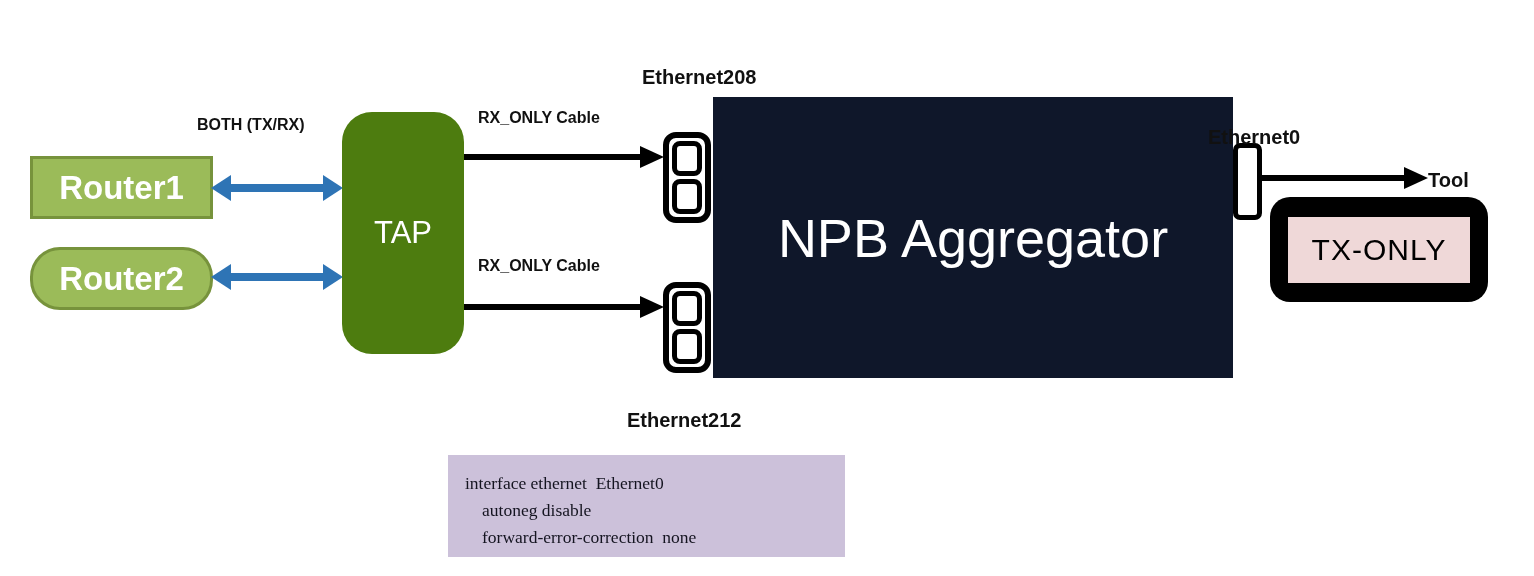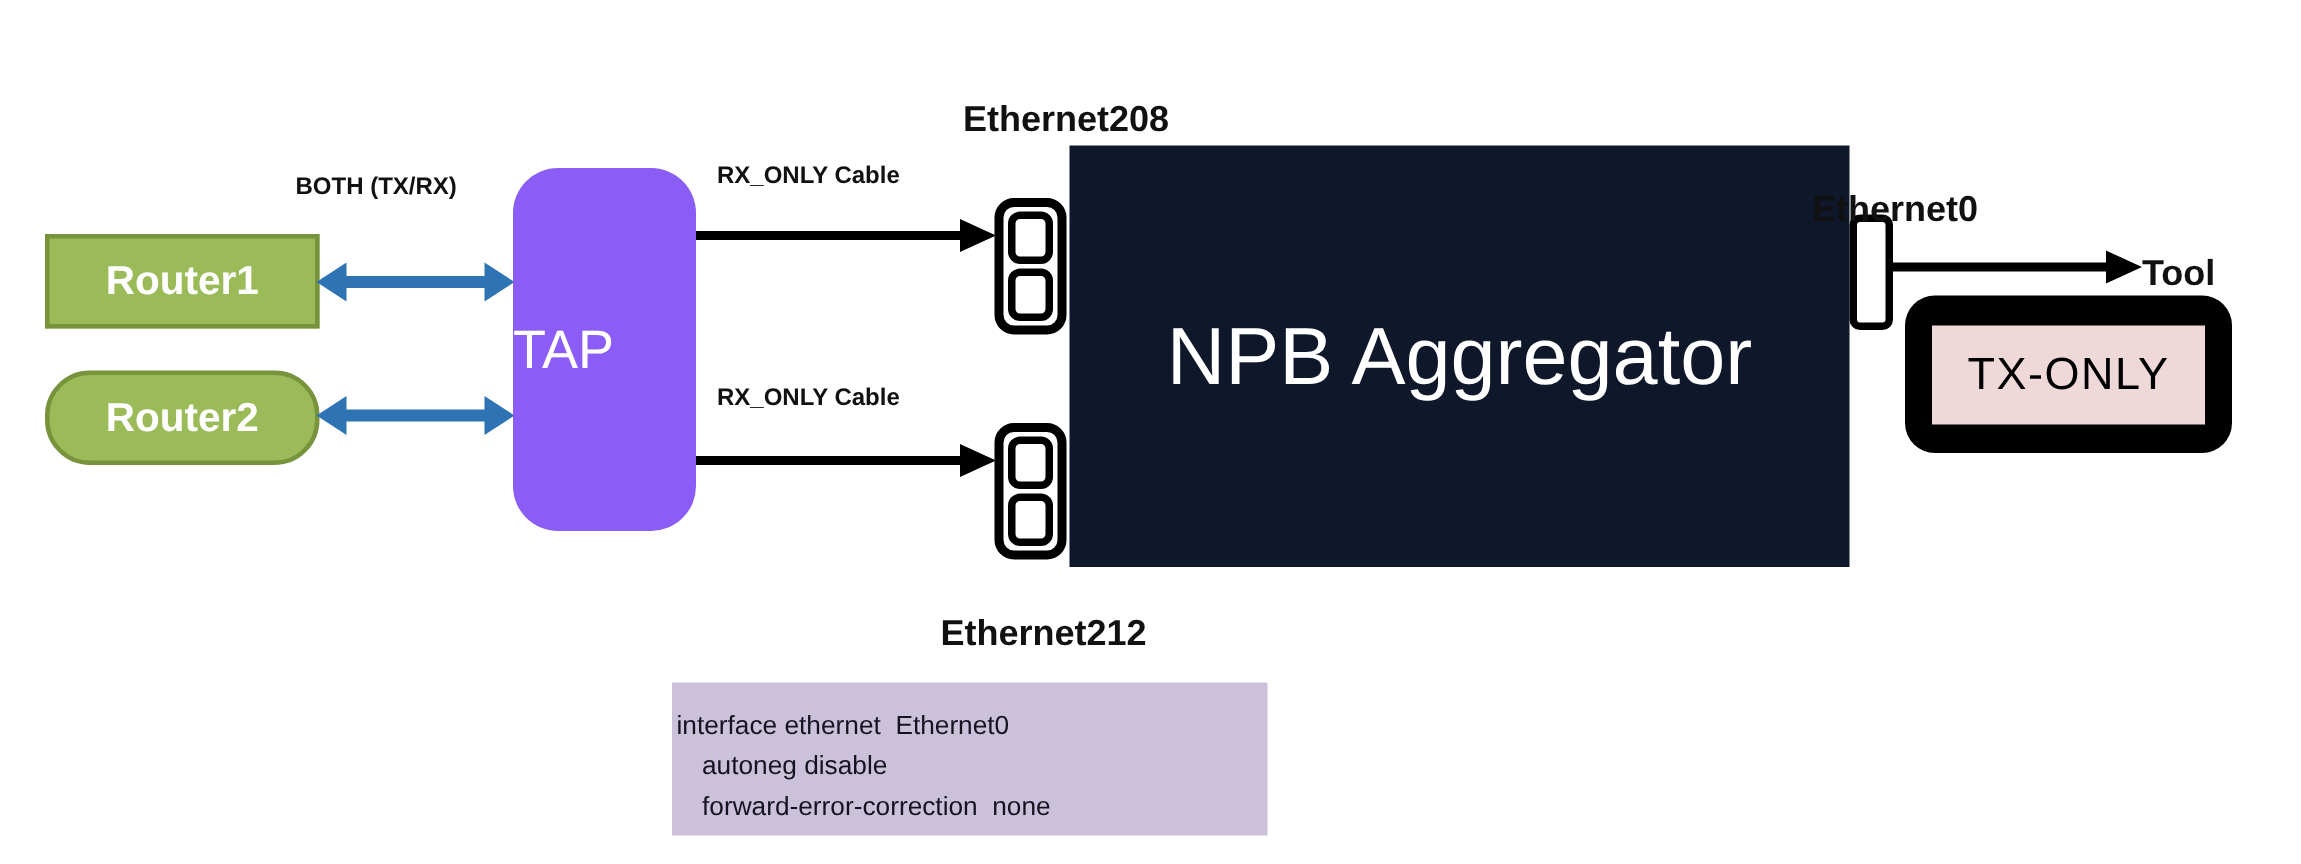--- a/index.html
+++ b/index.html
@@ -16,48 +16,49 @@
   .abs { position: absolute; }
 
   
   .lbl {
     position: absolute;
     font-weight: bold;
     color: #111111;
     white-space: nowrap;
   }
   .lbl-sm { font-size: 16px; }
-  .lbl-lg { font-size: 24px; }
+  .lbl-lg { font-size: 20px; }
 
   
   .router {
     position: absolute;
     width: 183px;
     height: 63px;
     background: #9bbb59;
     border: 3px solid #77933c;
     display: flex;
     align-items: center;
     justify-content: center;
     color: #ffffff;
-    font-size: 27px;
+    font-size: 33px;
     font-weight: bold;
   }
 
   
   .tap {
     position: absolute;
     left: 342px; top: 112px;
     width: 122px; height: 242px;
-    background: #8b5cf6;
+    background: #4d7c0f;
     border-radius: 30px;
     display: flex;
     align-items: center;
+    justify-content: center;
     color: #ffffff;
-    font-size: 36px;
+    font-size: 31px;
   }
 
   
   .npb {
     position: absolute;
     left: 713px; top: 97px;
     width: 520px; height: 281px;
     background: #0f172a;
     display: flex;
     align-items: center;
@@ -116,24 +117,25 @@
     font-size: 30px;
     letter-spacing: 1px;
   }
 
   
   .config-box {
     position: absolute;
     left: 448px; top: 455px;
     width: 397px; height: 102px;
     background: #ccc1da;
-    padding: 15px 0 0 3px;
+    padding: 15px 0 0 17px;
     color: #141420;
     font-size: 17.5px;
     line-height: 27px;
+    font-family: Liberation Serif, serif;
   }
   .cfg-line { white-space: pre; }
   .cfg-line.indent { padding-left: 17px; }
 
   .arrow-svg { display: block; }
 </style>
 </head>
 <body>
 
 <div class="canvas">

